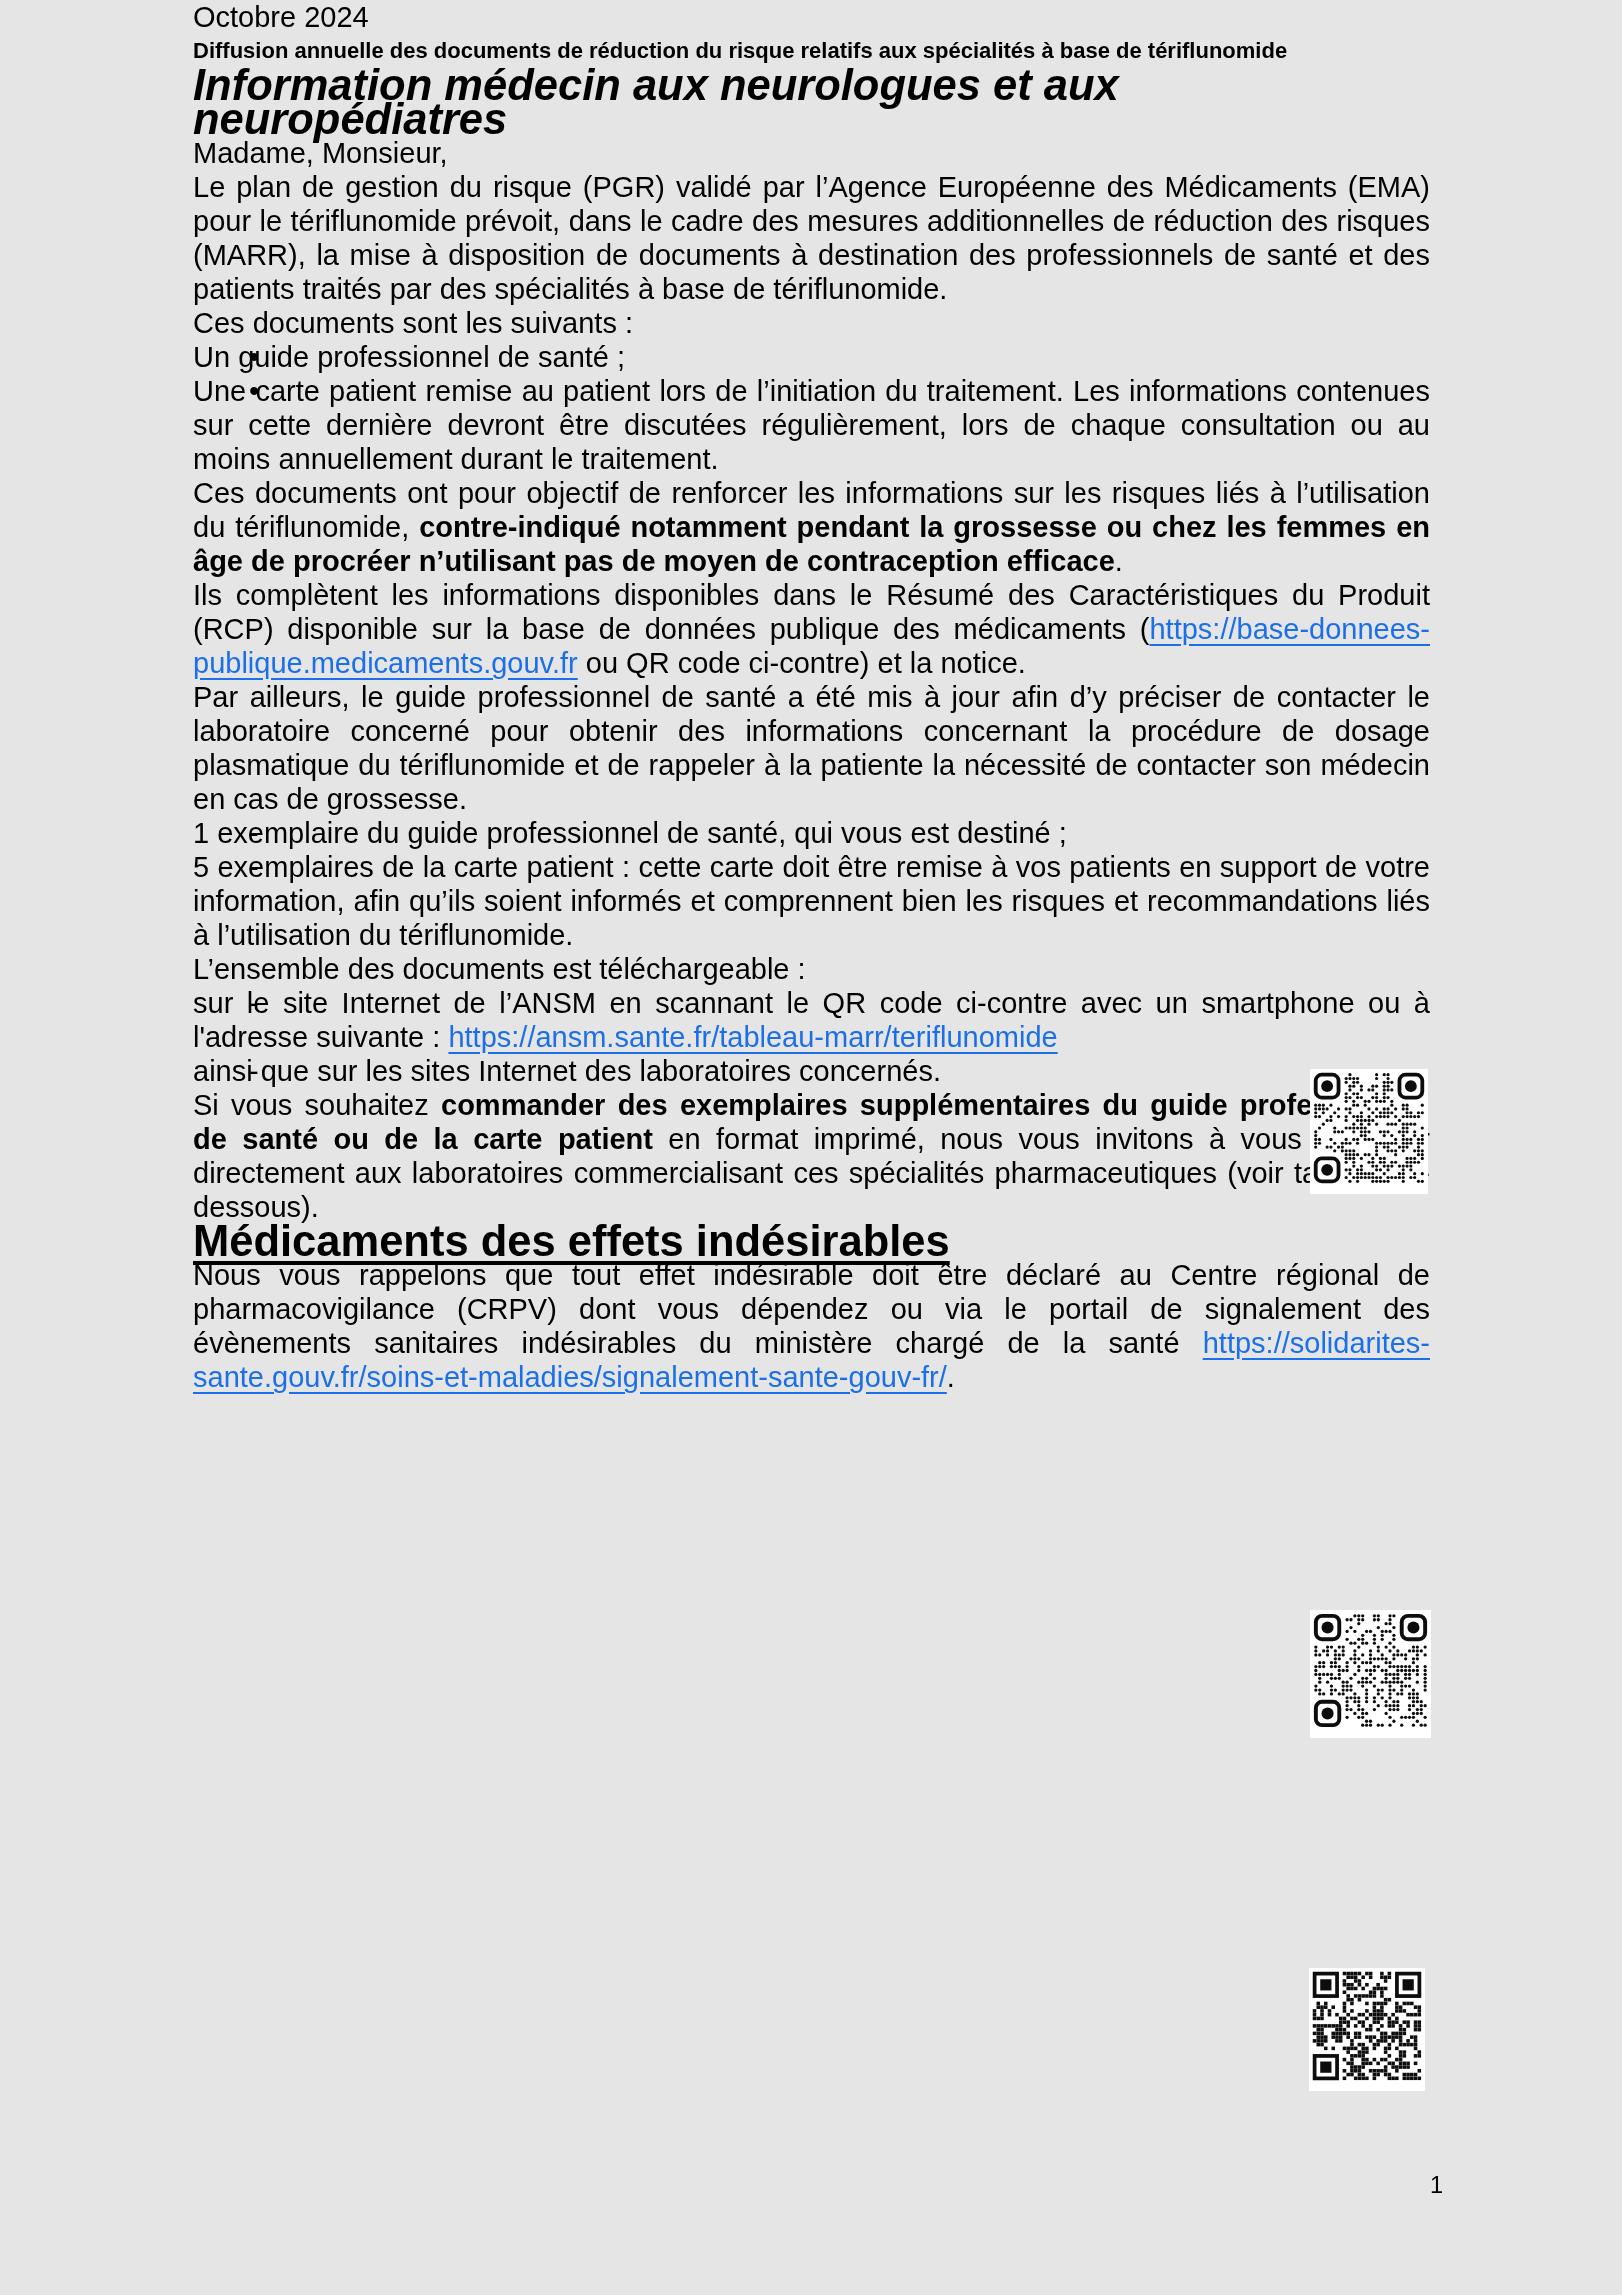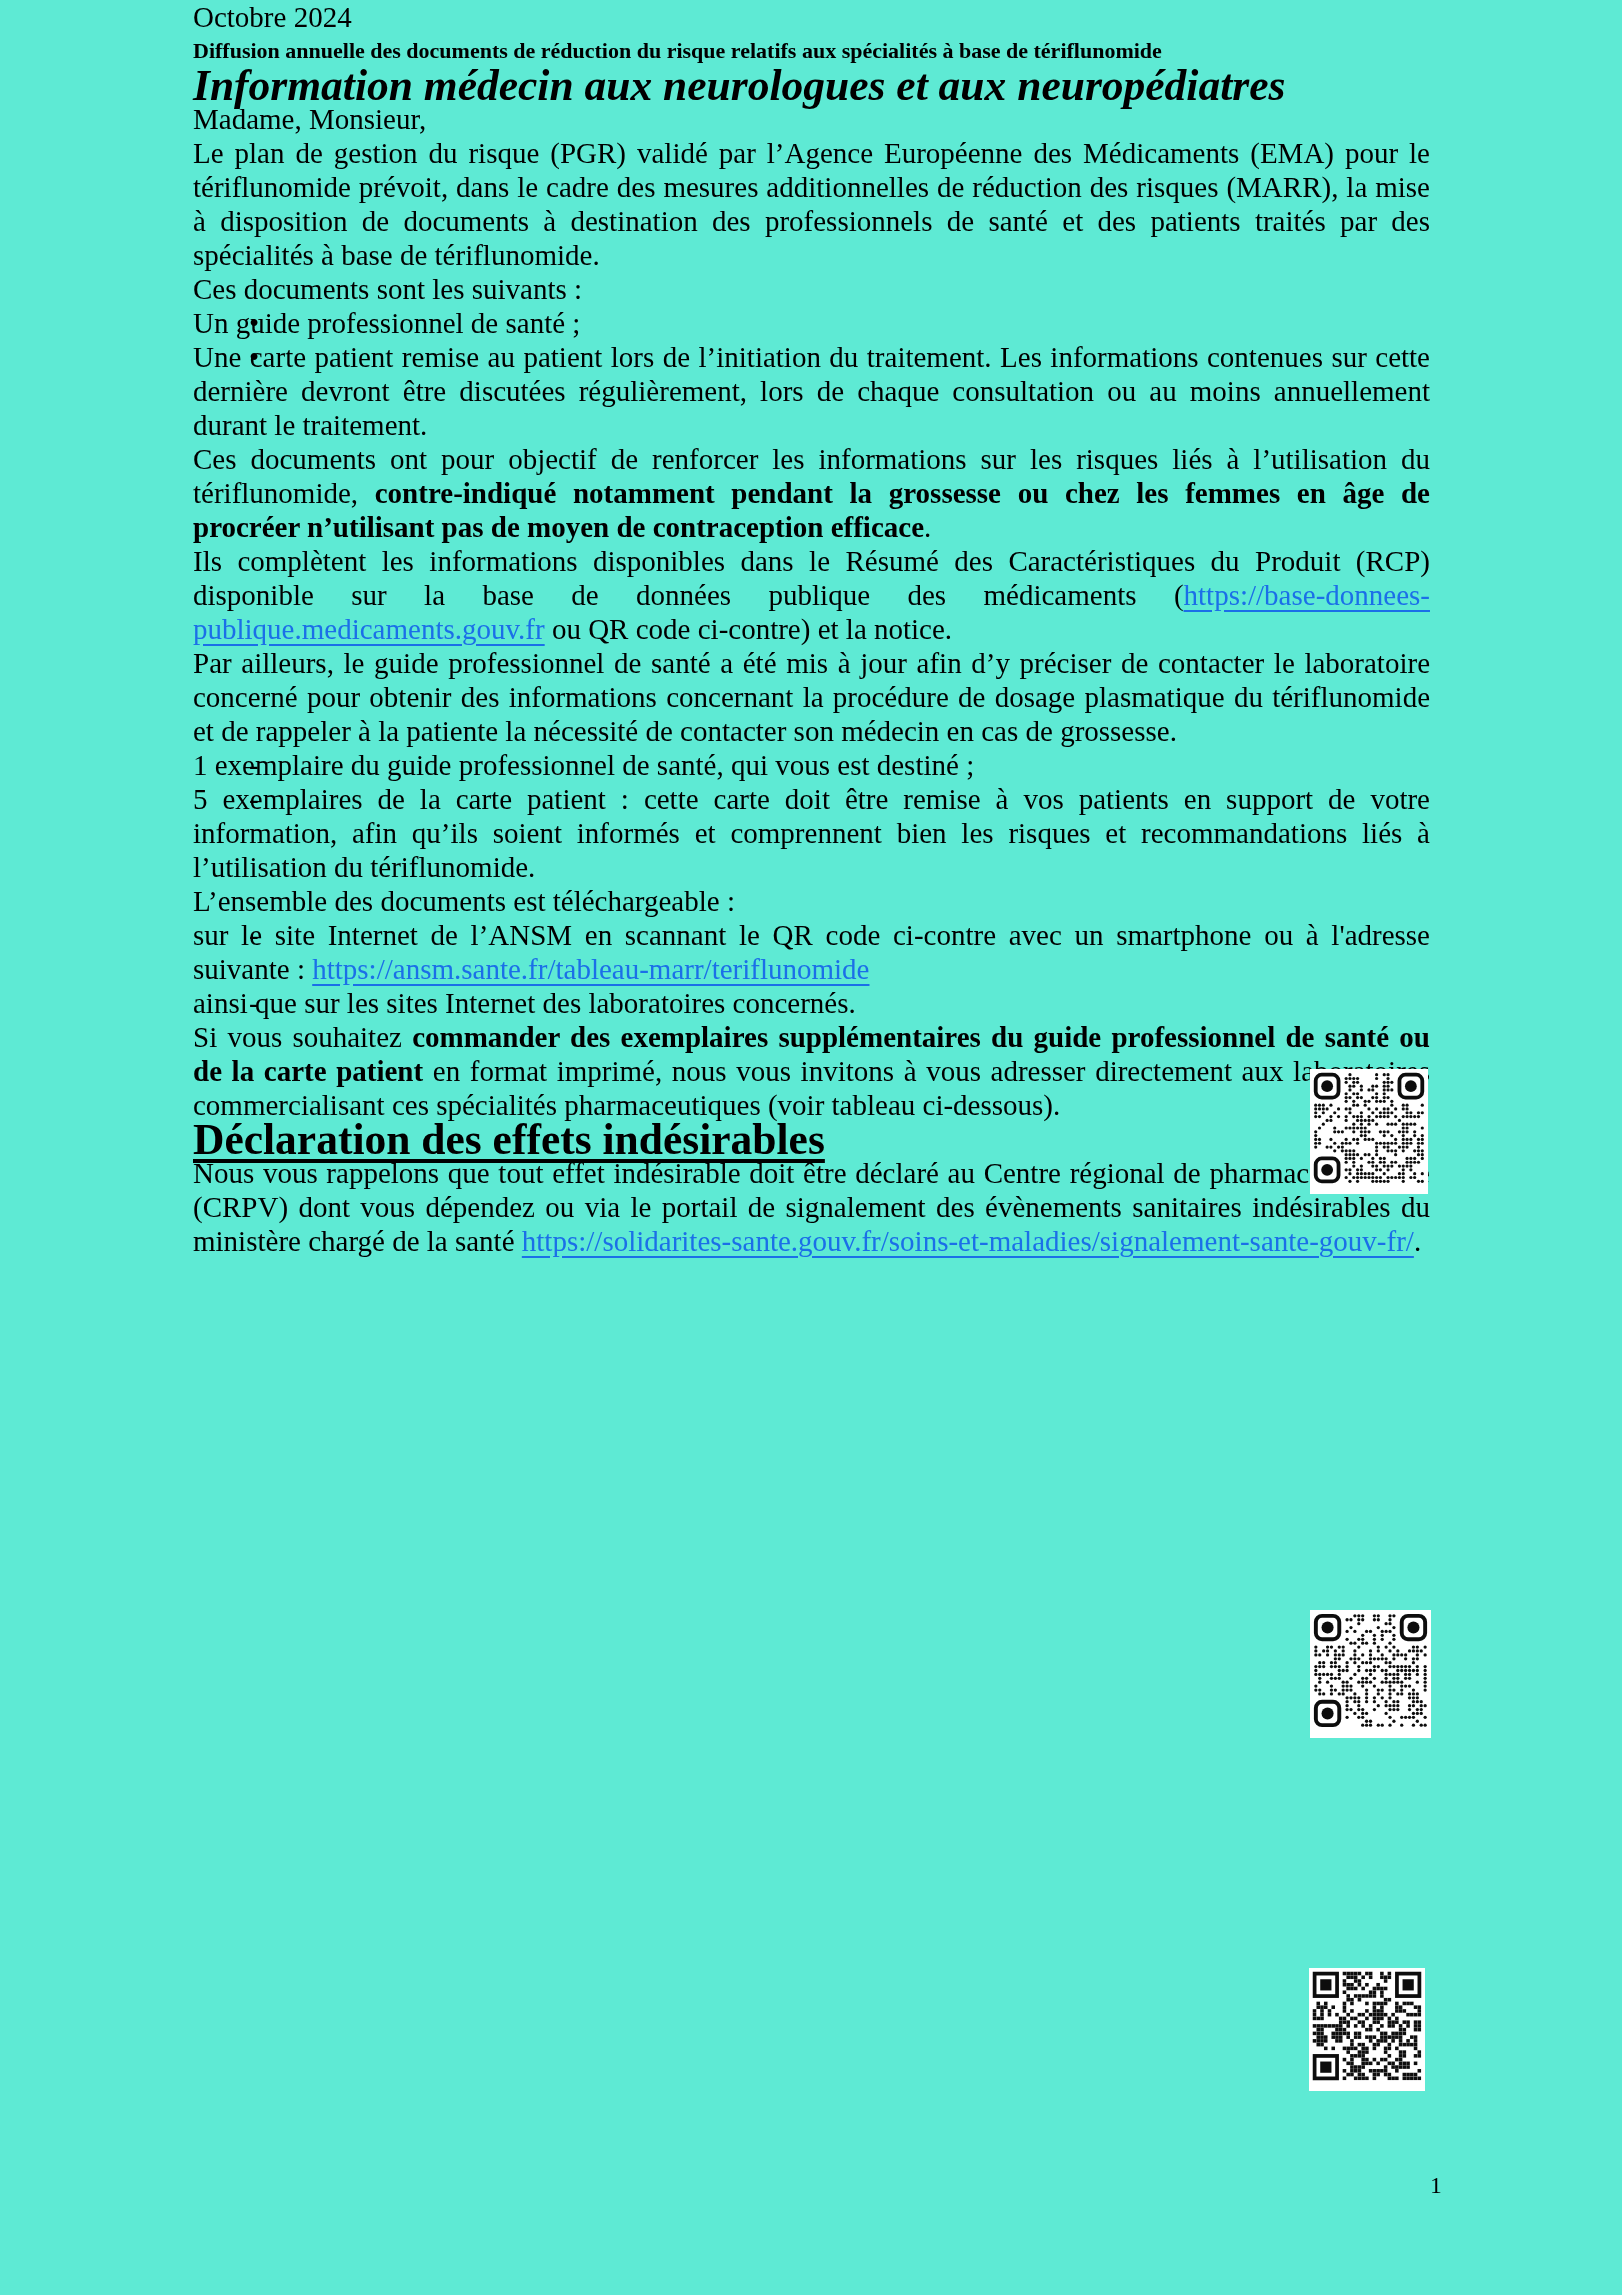--- a/index.html
+++ b/index.html
@@ -1,22 +1,22 @@
 <!DOCTYPE html>
 <html style="font-size:10.5px"><head>
 <meta charset="utf-8">
 <style>
   html,body{margin:0;padding:0;background:#ffffff;}
   .page{
     position:relative;
     width:1623px;
     height:2295px;
-    background:#5eead4;
+    background:#e5e5e5;
     overflow:hidden;
-    font-family:Liberation Serif, serif;
+    font-family:Liberation Sans, sans-serif;
     font-size:29px;
     line-height:34px;
     color:#000000;
   }
   .content{position:absolute;left:193px;top:0;width:1237px;}
   .content p,.content h1,.content h2,.content div{margin:0;padding:0;}
   .justify{text-align:justify;text-align-last:left;}
   .title{font-weight:bold;font-size:22px;line-height:34px;}
   .subtitle{font-weight:bold;font-style:italic;}
   .heading-underline{font-weight:bold;text-decoration:underline;text-underline-offset:5.2px;}
@@ -104,21 +104,21 @@
       <span>sur le site Internet de l’ANSM en scannant le QR code ci-contre avec un smartphone ou à l'adresse suivante : </span><a class="link">https://ansm.sante.fr/tableau-marr/teriflunomide</a>
     </div>
 
     <div class="list-item justify mt-4">
       <span class="marker">-</span>
       <span>ainsi que sur les sites Internet des laboratoires concernés.</span>
     </div>
 
     <p class="justify mt-commander"><span>Si vous souhaitez </span><span class="b">commander des exemplaires supplémentaires du guide professionnel de santé ou de la carte patient</span><span> en format imprimé, nous vous invitons à vous adresser directement aux laboratoires commercialisant ces spécialités pharmaceutiques (voir tableau ci-dessous).</span></p>
 
-    <h2 class="heading-underline mt-heading">Déclaration des effets indésirables</h2>
+    <h2 class="heading-underline mt-heading">Médicaments des effets indésirables</h2>
 
     <p class="justify qr-right-280 mt-pharmaco"><span>Nous vous rappelons que tout effet indésirable doit être déclaré au Centre régional de pharmacovigilance (CRPV) dont vous dépendez ou via le portail de signalement des évènements sanitaires indésirables du ministère chargé de la santé </span><a class="link">https://solidarites-sante.gouv.fr/soins-et-maladies/signalement-sante-gouv-fr/</a><span>.</span></p>
 
   </div>
 
   <div class="qr qr-1"><svg width="118" height="118" viewBox="0 0 181 181">
         <circle cx="61.306451612903224" cy="8.758064516129032" r="2.452258064516129" fill="#0d0d0d"></circle>
         <circle cx="102.17741935483872" cy="8.758064516129032" r="2.452258064516129" fill="#0d0d0d"></circle>
         <circle cx="113.85483870967742" cy="8.758064516129032" r="2.452258064516129" fill="#0d0d0d"></circle>
         <circle cx="119.69354838709678" cy="8.758064516129032" r="2.452258064516129" fill="#0d0d0d"></circle>

